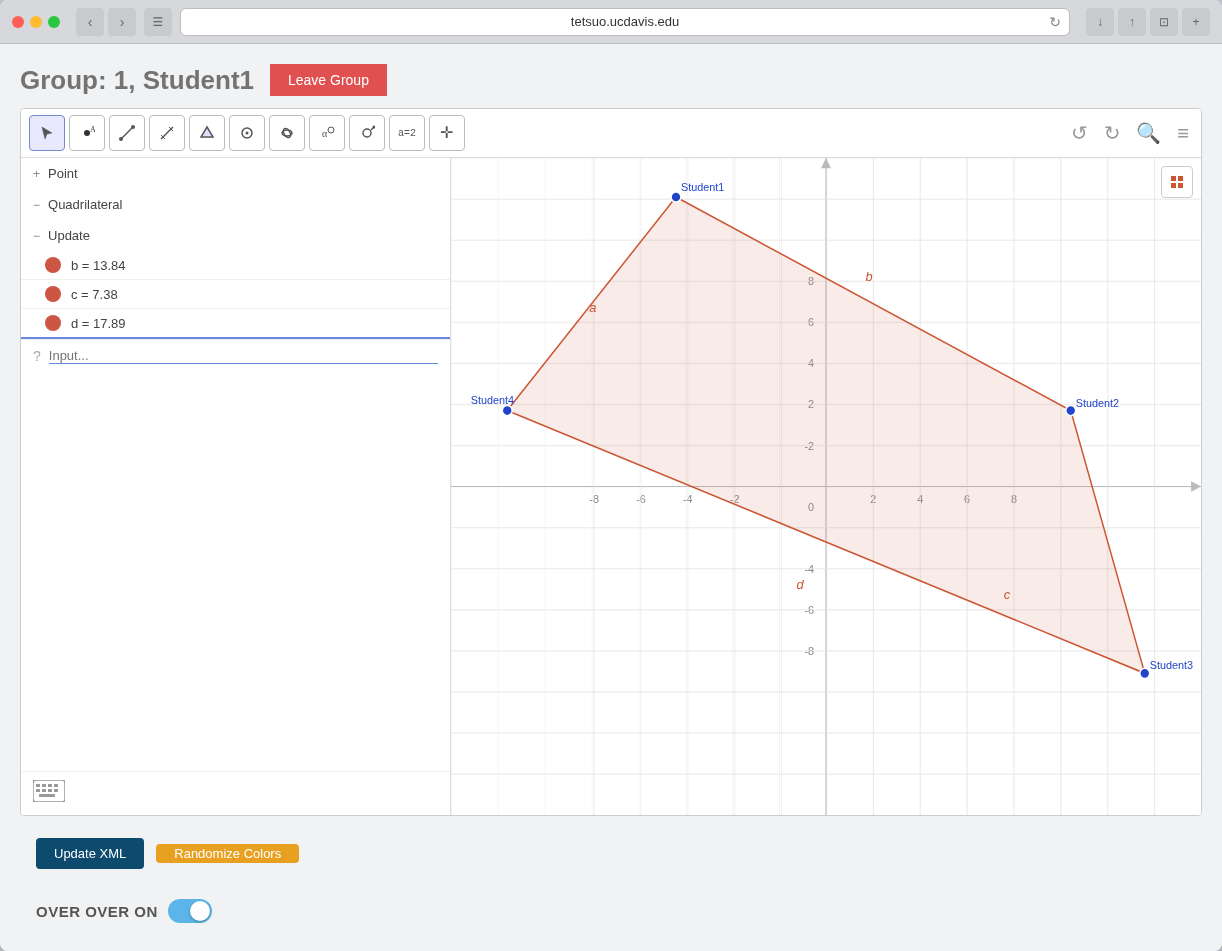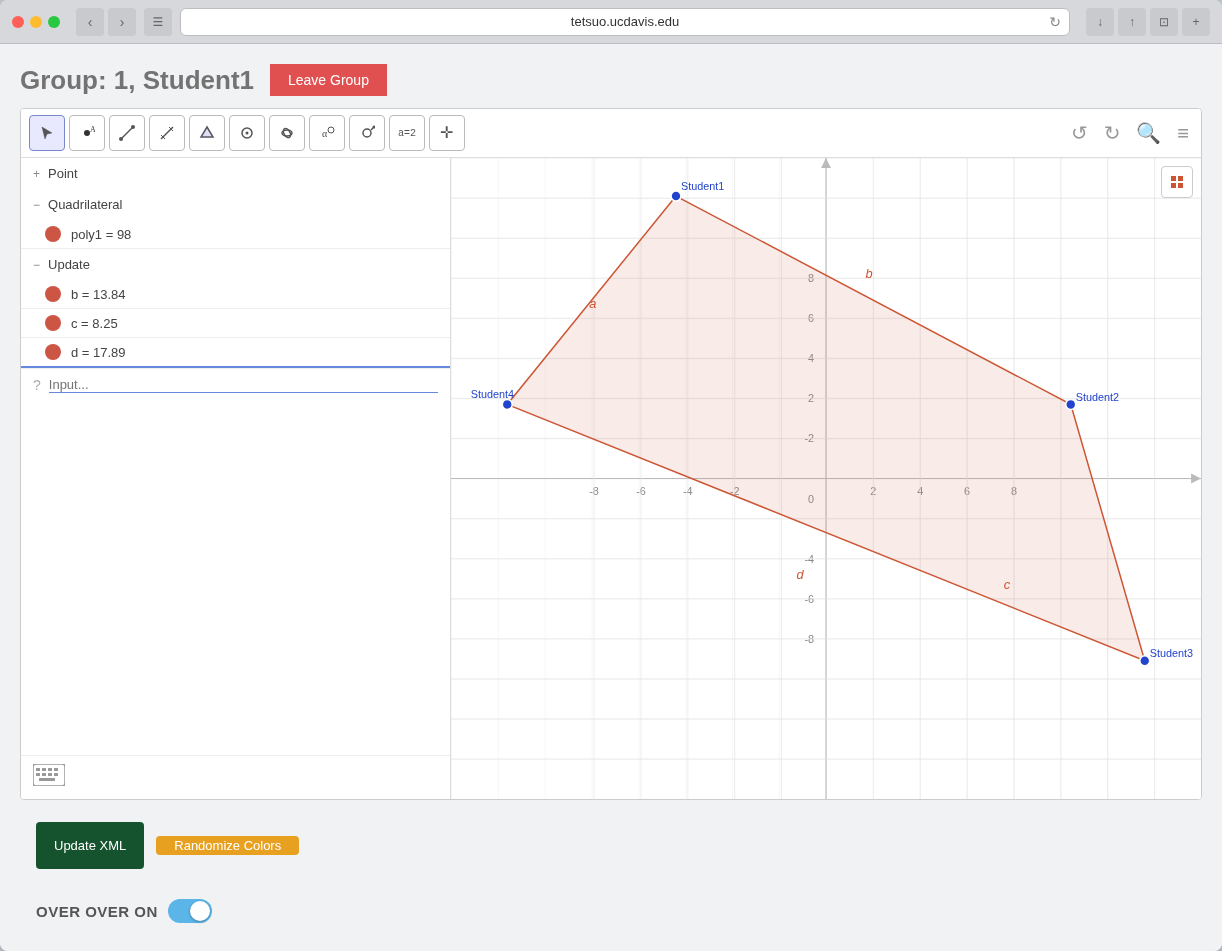--- a/index.html
+++ b/index.html
@@ -235,25 +235,25 @@
       height: 100%;
     }
     .bottom-bar {
       display: flex;
       align-items: center;
       gap: 12px;
       padding: 10px 16px;
       background: #f0f2f4;
     }
     .update-xml-btn {
-      background: #14532d;
+      background: #0c4a6e;
       color: white;
       border: none;
       border-radius: 4px;
-      padding: 16px 18px;
+      padding: 8px 18px;
       font-size: 13px;
       cursor: pointer;
       font-weight: 500;
     }
     .randomize-btn {
       background: #e8a020;
       color: white;
       border: none;
       border-radius: 4px;
       padding: 2px 18px;
@@ -424,36 +424,32 @@
 
           <div class="sidebar-section-header">
             <span class="sidebar-collapse-icon">+</span>
             <span class="sidebar-label-text">Point</span>
           </div>
 
           <div class="sidebar-section-header">
             <span class="sidebar-collapse-icon">−</span>
             <span class="sidebar-label-text">Quadrilateral</span>
           </div>
-          <div class="sidebar-item-row">
-            <div class="circle-icon"></div>
-            <span class="segment-label">poly1 = 98</span>
-          </div>
 
           <div class="sidebar-section-header">
             <span class="sidebar-collapse-icon">−</span>
             <span class="sidebar-label-text">Update</span>
           </div>
           <div class="sidebar-item-row">
             <div class="circle-icon"></div>
             <span class="segment-label">b = 13.84</span>
           </div>
           <div class="sidebar-item-row">
             <div class="circle-icon"></div>
-            <span class="segment-label">c = 8.25</span>
+            <span class="segment-label">c = 7.38</span>
           </div>
           <div class="sidebar-item-row" style="border-bottom: 2px solid #6688dd;">
             <div class="circle-icon"></div>
             <span class="segment-label">d = 17.89</span>
           </div>
 
           <div class="input-row">
             <span style="color:#aaa;font-size:14px;">?</span>
             <input type="text" style="border-bottom: 1px solid rgb(102, 136, 221);" placeholder="Input...">
           </div>

